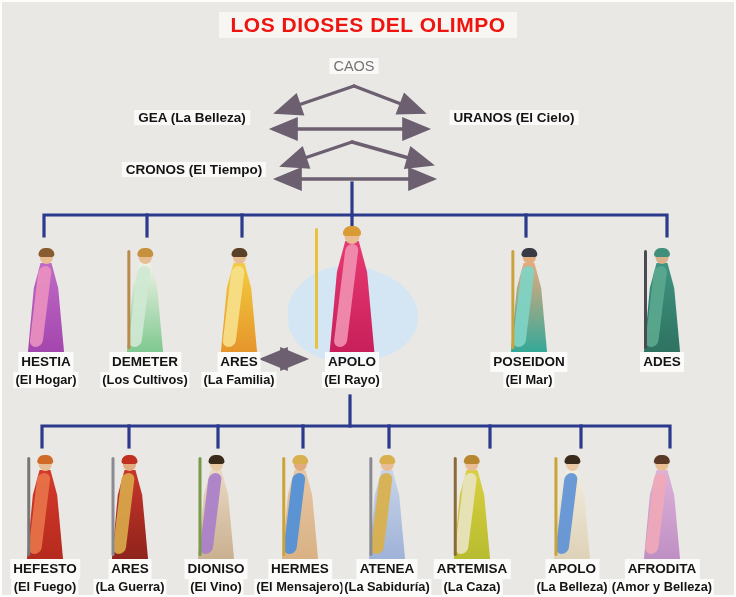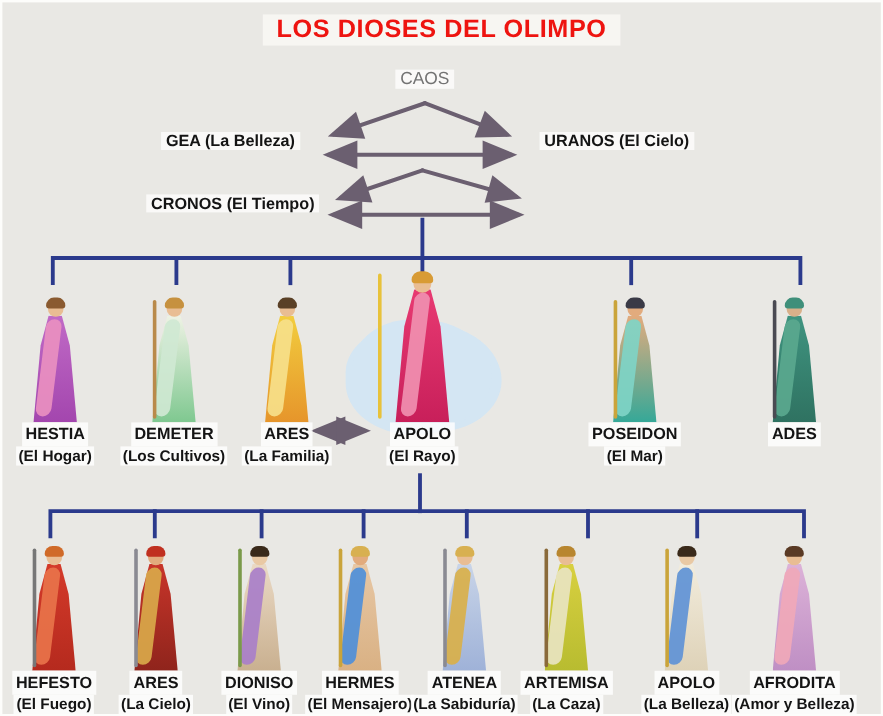--- a/index.html
+++ b/index.html
@@ -243,21 +243,21 @@
       <div class="figbox">
           <div class="figure has-prop" style="--skin: #e2ab7d; --hair: #c03020; --robe1: #c8352a; --robe2: #8f241c; --drape: #d9a84a; --prop: #8a8a92;">
             <i class="prop"></i>
             <i class="body"></i>
             <i class="drape"></i>
             <i class="head"></i>
             <i class="hair"></i>
           </div>
         </div>
       <div class="gname">ARES</div>
-      <div class="gsub">(La Cielo)</div>
+      <div class="gsub">(La Guerra)</div>
     </div>
     <div class="col" style="left:214px">
       <div class="figbox">
           <div class="figure has-prop" style="--skin: #e9c9a4; --hair: #3a2a1a; --robe1: #ead9c4; --robe2: #c9b090; --drape: #a97fc9; --prop: #7a9a4a;">
             <i class="prop"></i>
             <i class="body"></i>
             <i class="drape"></i>
             <i class="head"></i>
             <i class="hair"></i>
           </div>

